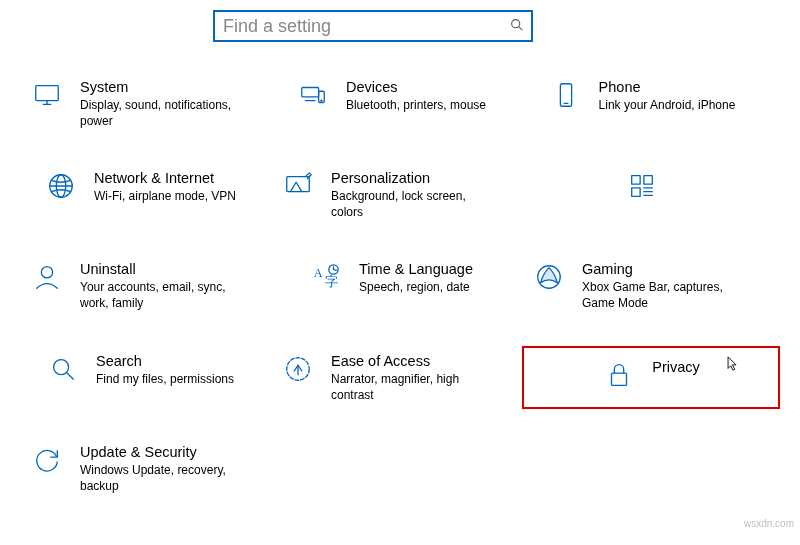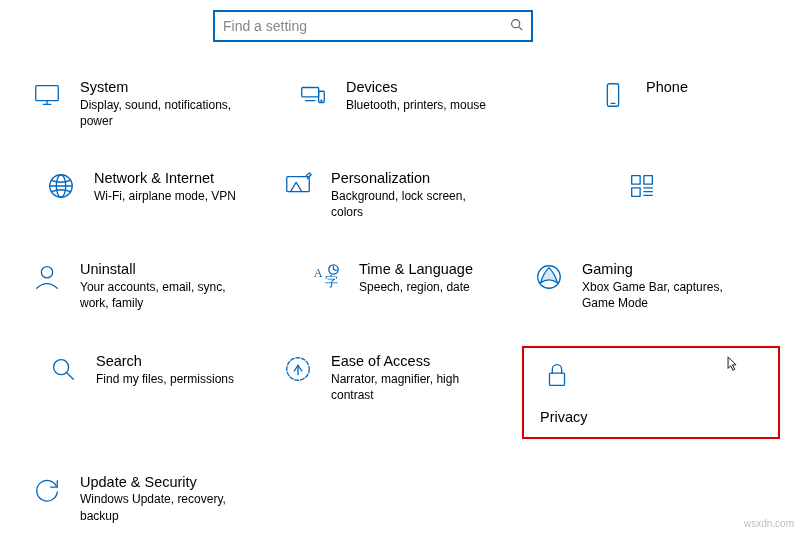--- a/index.html
+++ b/index.html
@@ -21,21 +21,21 @@
       border: 2px solid #0067c0;
       display: flex;
       align-items: center;
       padding: 0 8px;
       gap: 6px;
     }
     .search-box input {
       flex: 1;
       border: none;
       outline: none;
-      font-size: 14px;
+      font-size: 18px;
       color: #333;
       background: transparent;
     }
     .search-box input::placeholder { color: #888; }
     .search-box .sicon { color: #333; font-size: 13px; }
     .grid {
       padding: 0 20px 0 20px;
       display: grid;
       grid-template-columns: repeat(3, 1fr);
       column-gap: 0;
@@ -61,21 +61,20 @@
     }
     .tile .icon svg { width: 30px; height: 30px; stroke: #0067c0; fill: none; stroke-width: 1.4; stroke-linecap: round; stroke-linejoin: round; }
     .tile .txt { display: flex; flex-direction: column; }
     .tile .title { font-size: 14.5px; color: #000; line-height: 1.3; }
     .tile .desc { font-size: 12px; color: #000000; line-height: 1.35; max-width: 170px; }
     .highlight {
       border: 2px solid #d90000;
       padding: 10px 16px;
       box-shadow: 0 0 0 1px rgba(0,0,0,0.03);
       width: 258px;
-      flex-direction: column;
     }
     .cursor {
       position: relative;
     }
     .cursor::after {
       content: "";
       position: absolute;
       right: 48px;
       top: 10px;
       width: 12px; height: 16px;
@@ -144,20 +143,21 @@
 
   <div class="tile">
     <span class="icon">
       <svg viewBox="0 0 32 32">
           <rect x="10" y="4" width="12" height="24" rx="2"></rect>
           <line x1="14" y1="25" x2="18" y2="25"></line>
         </svg>
     </span>
     <div class="txt">
       <span class="title">Phone</span>
+      <span class="desc">Link your Android, iPhone</span>
     </div>
   </div>
 
   <div class="tile">
     <span class="icon">
       <svg viewBox="0 0 32 32">
           <circle cx="16" cy="16" r="12"></circle>
           <ellipse cx="16" cy="16" rx="5" ry="12"></ellipse>
           <line x1="4" y1="16" x2="28" y2="16"></line>
           <path d="M6 10 Q16 14 26 10"></path>

